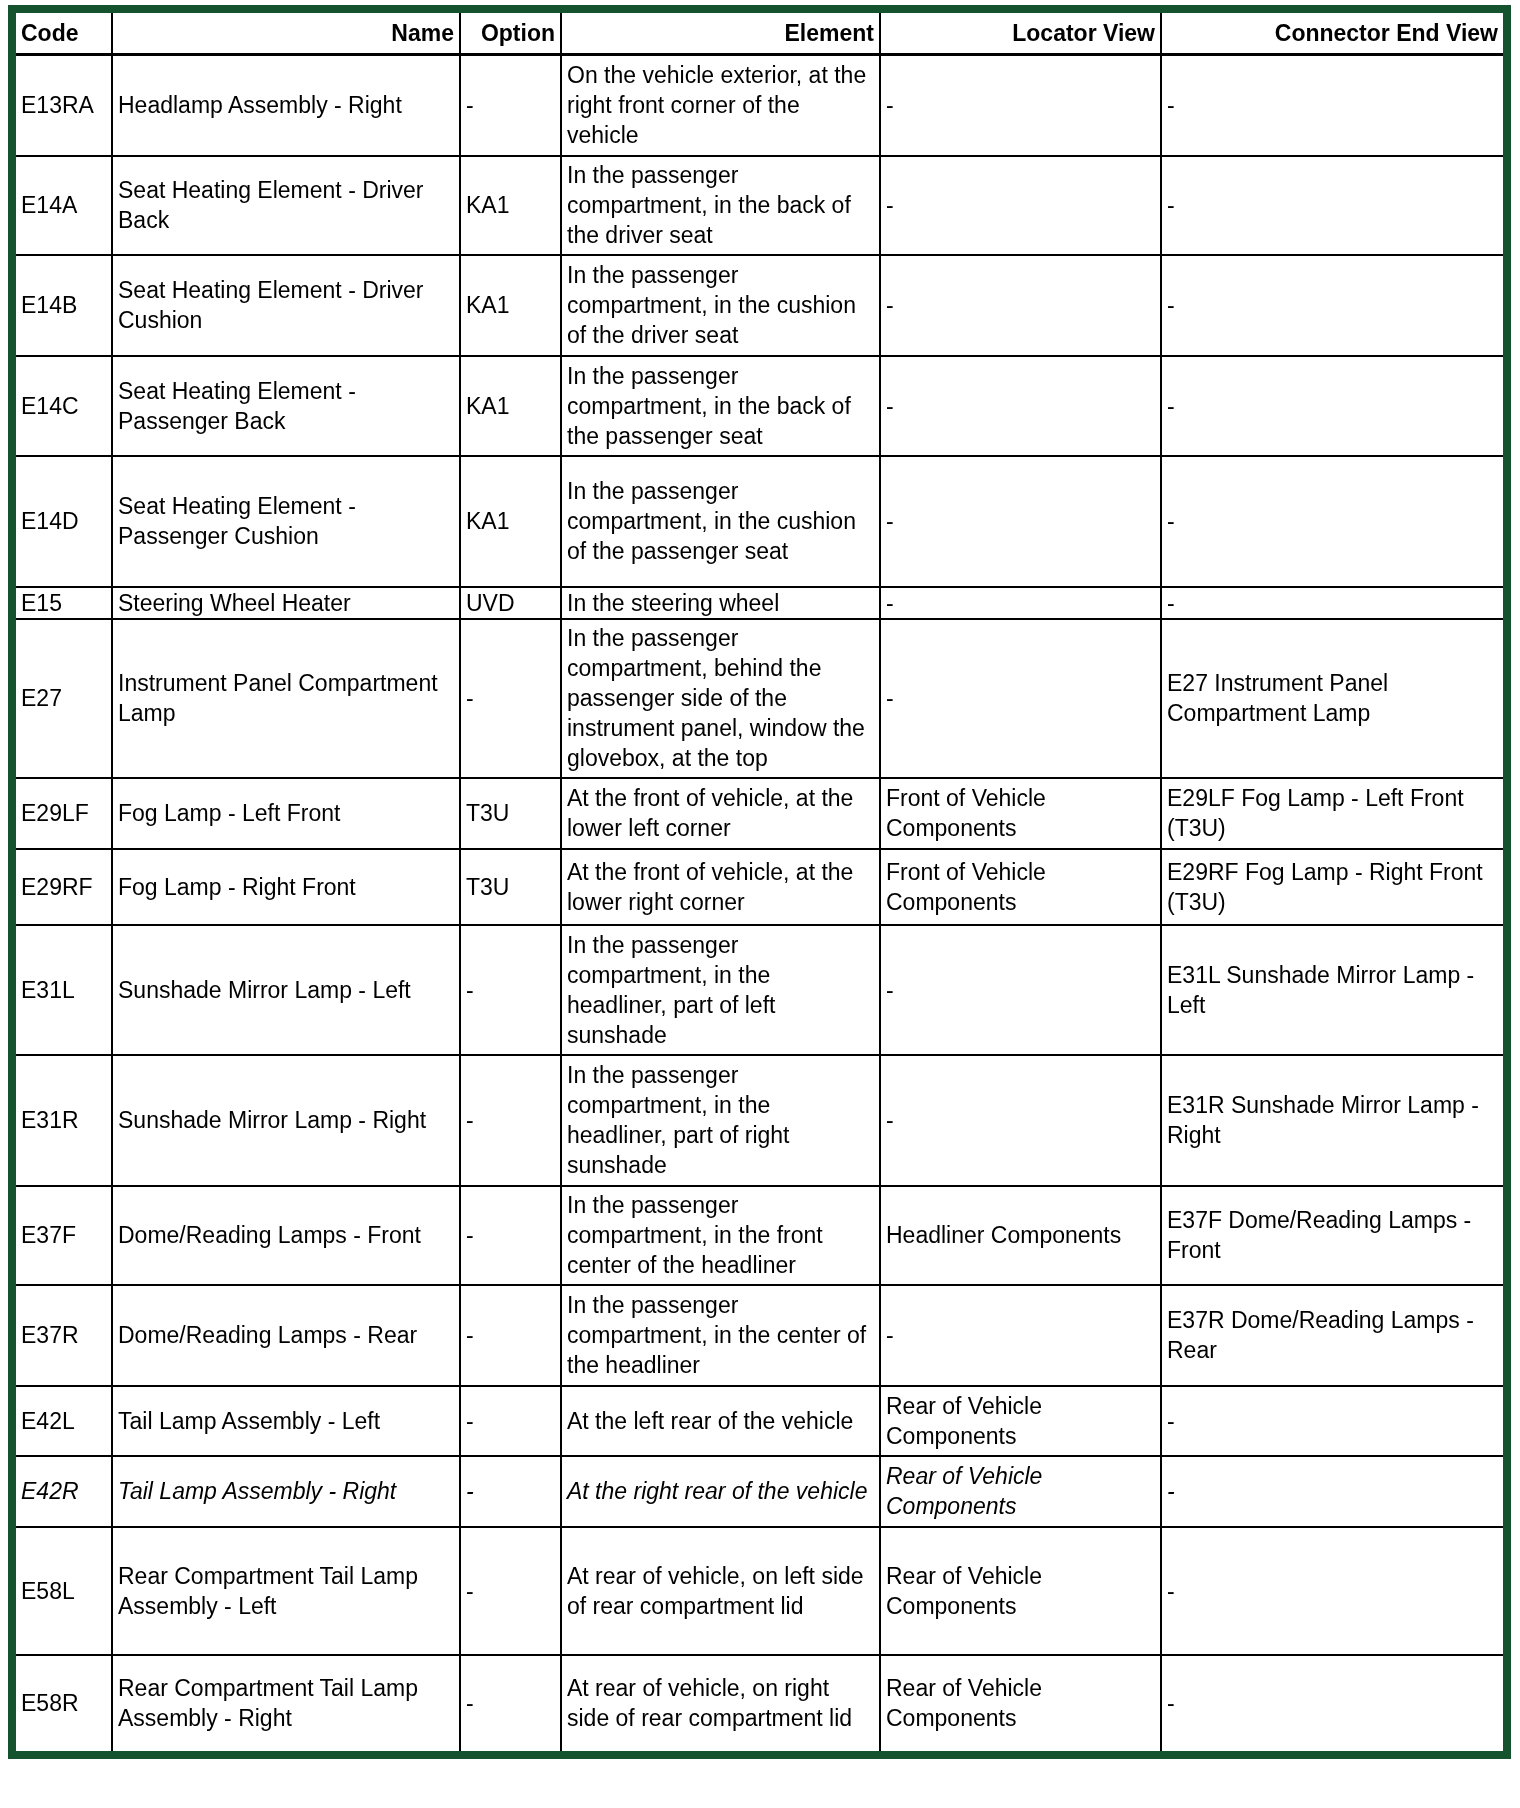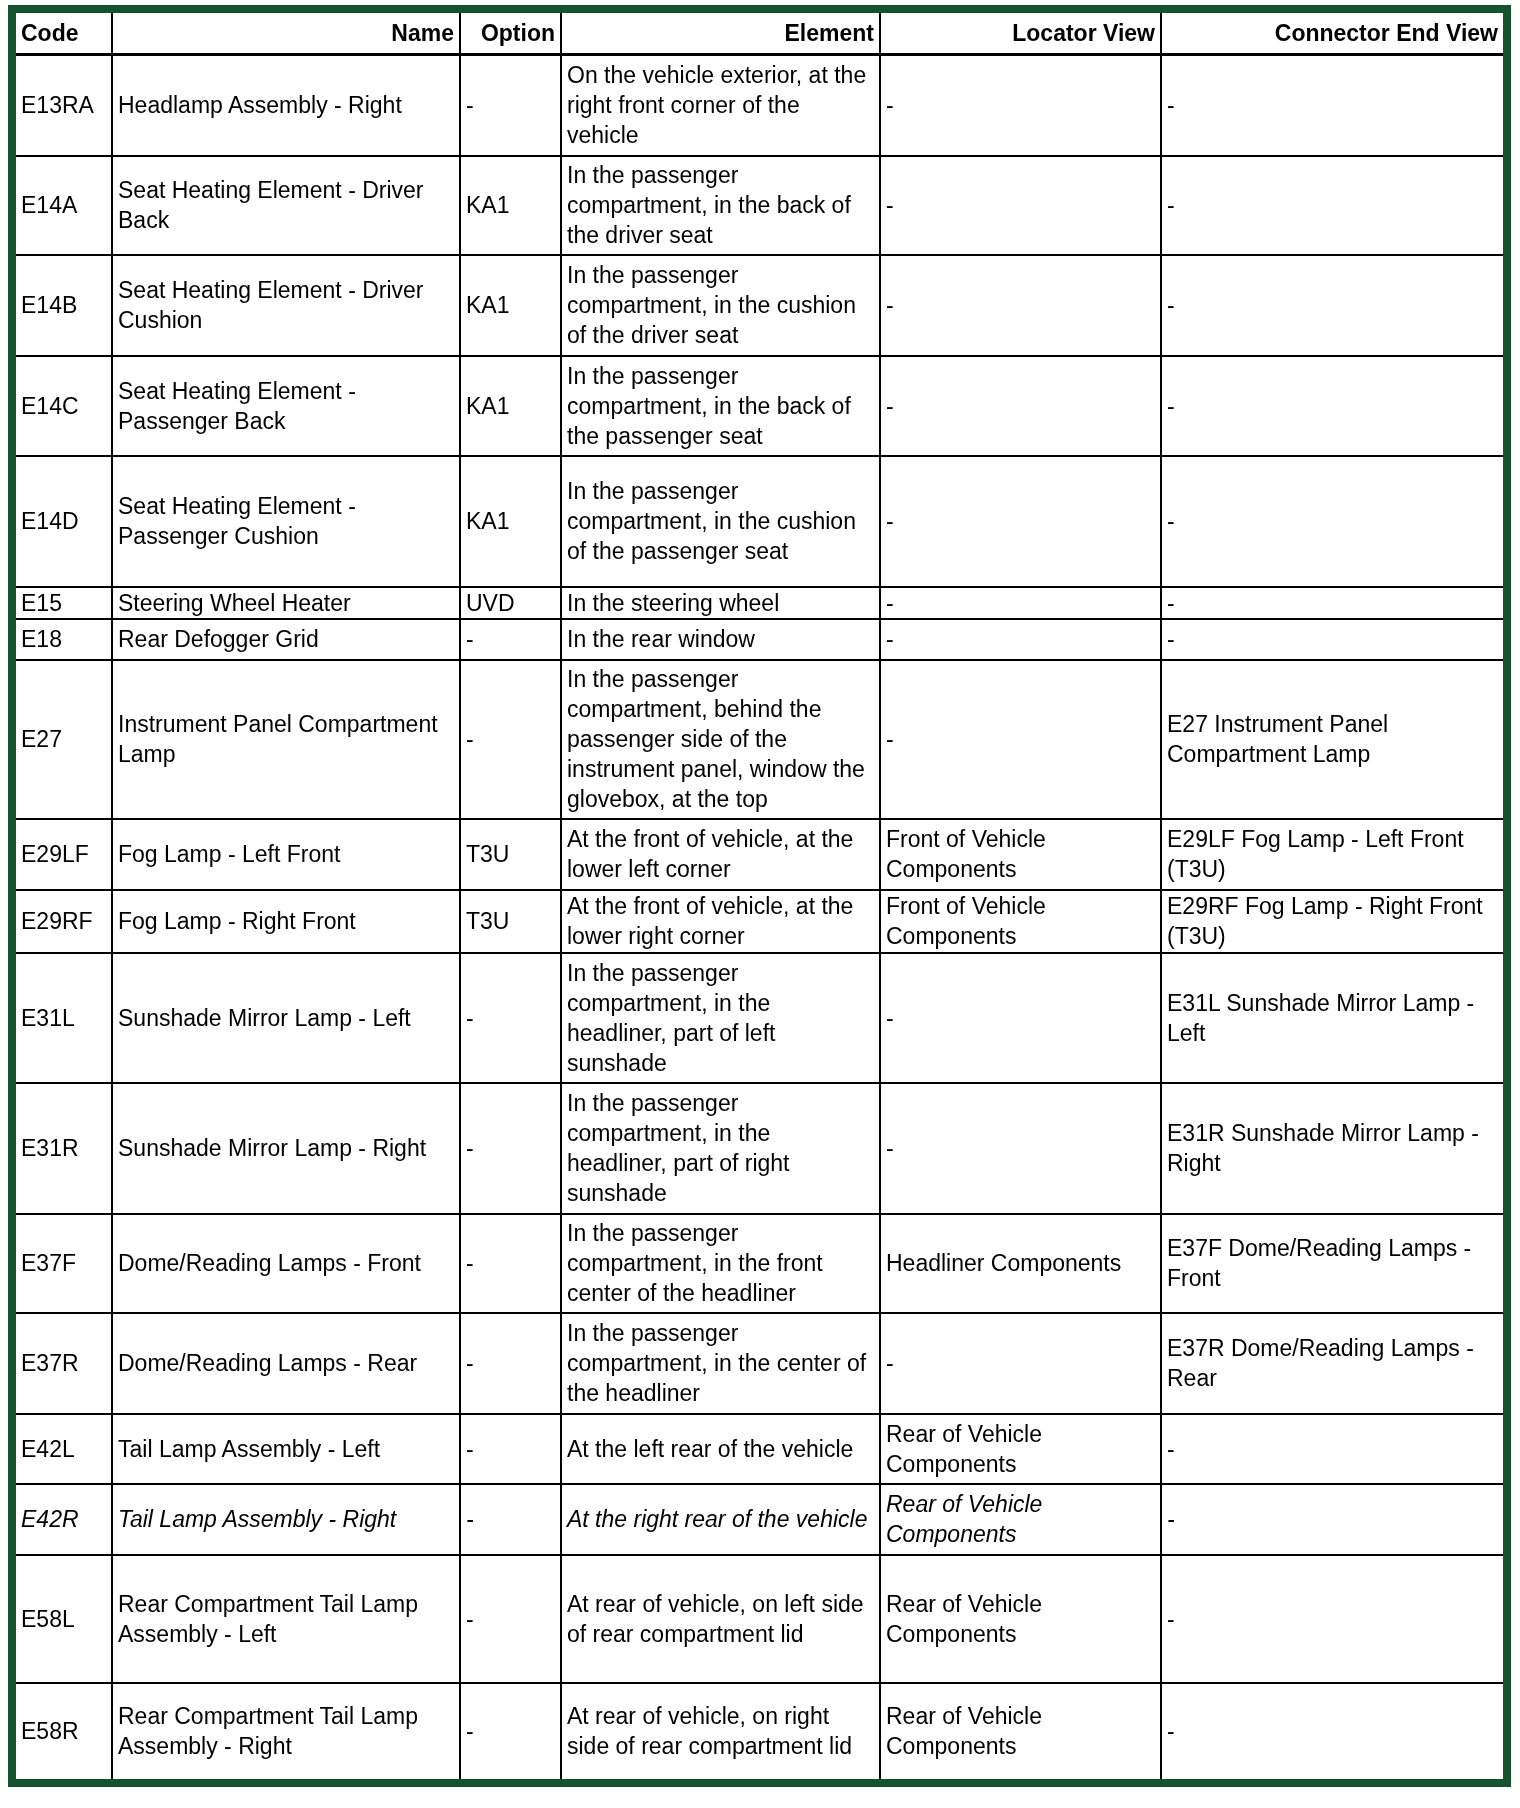--- a/index.html
+++ b/index.html
@@ -79,45 +79,37 @@
         <td class="center">-</td>
       </tr>
       <tr style="height: 32px;">
         <td>E15</td>
         <td>Steering Wheel Heater</td>
         <td>UVD</td>
         <td>In the steering wheel</td>
         <td class="center">-</td>
         <td class="center">-</td>
       </tr>
-      <tr style="height: 41px;">
-        <td>E18</td>
-        <td>Rear Defogger Grid</td>
-        <td>-</td>
-        <td>In the rear window</td>
-        <td class="center">-</td>
-        <td class="center">-</td>
-      </tr>
       <tr style="height: 159px;">
         <td>E27</td>
         <td>Instrument Panel Compartment Lamp</td>
         <td>-</td>
         <td>In the passenger compartment, behind the passenger side of the instrument panel, window the glovebox, at the top</td>
         <td class="center">-</td>
         <td>E27 Instrument Panel Compartment Lamp</td>
       </tr>
       <tr style="height: 71px;">
         <td>E29LF</td>
         <td>Fog Lamp - Left Front</td>
         <td>T3U</td>
         <td>At the front of vehicle, at the lower left corner</td>
         <td>Front of Vehicle Components</td>
         <td>E29LF Fog Lamp - Left Front (T3U)</td>
       </tr>
-      <tr style="height: 63px;">
+      <tr style="height: 76px;">
         <td>E29RF</td>
         <td>Fog Lamp - Right Front</td>
         <td>T3U</td>
         <td>At the front of vehicle, at the lower right corner</td>
         <td>Front of Vehicle Components</td>
         <td>E29RF Fog Lamp - Right Front (T3U)</td>
       </tr>
       <tr style="height: 130px;">
         <td>E31L</td>
         <td>Sunshade Mirror Lamp - Left</td>

